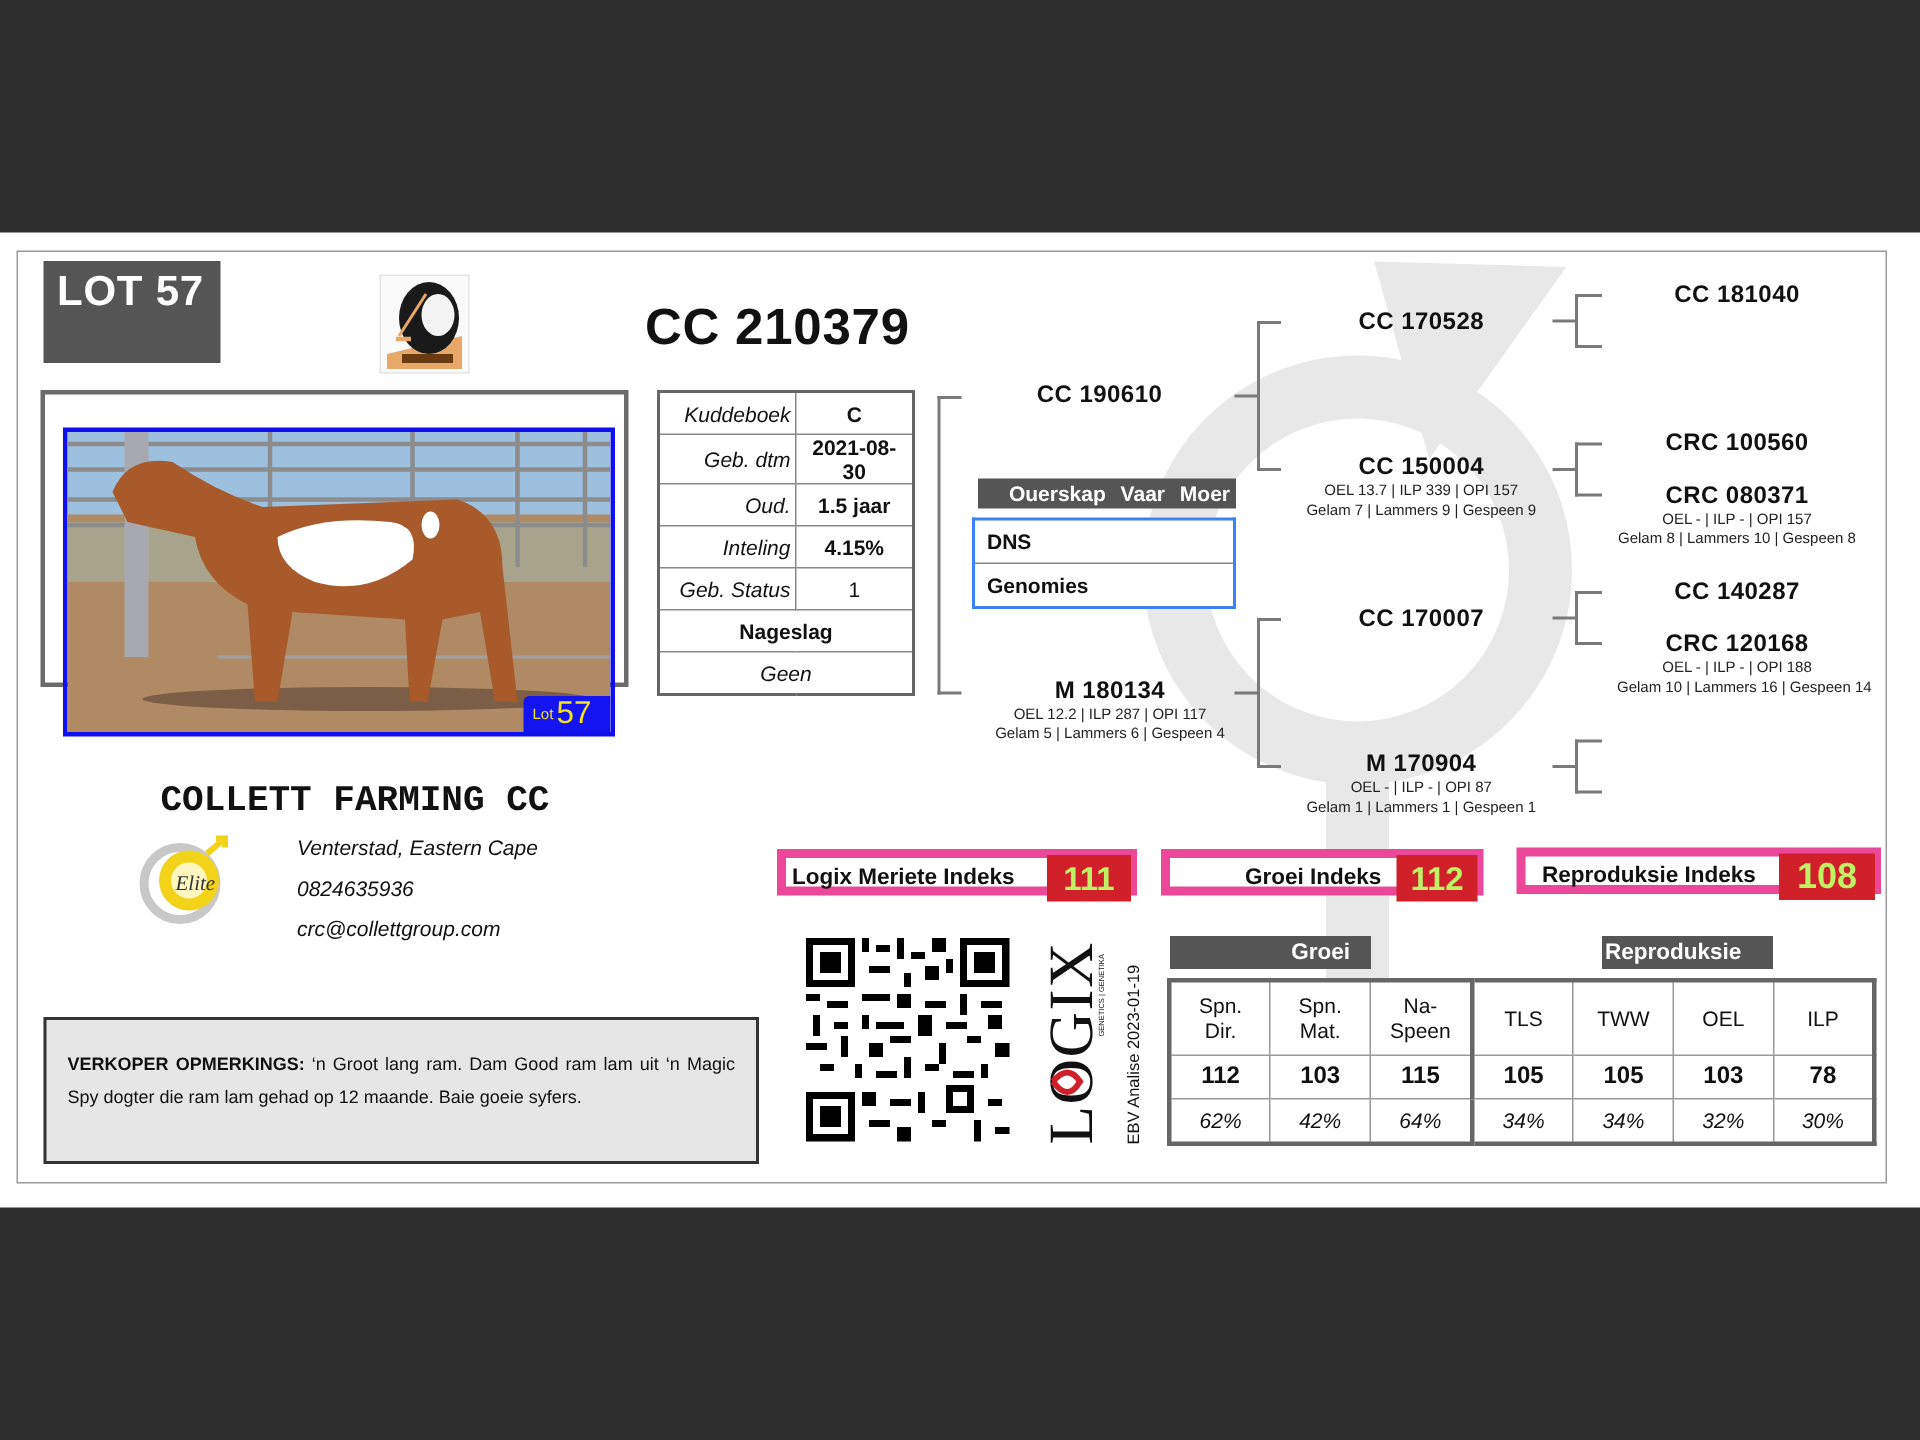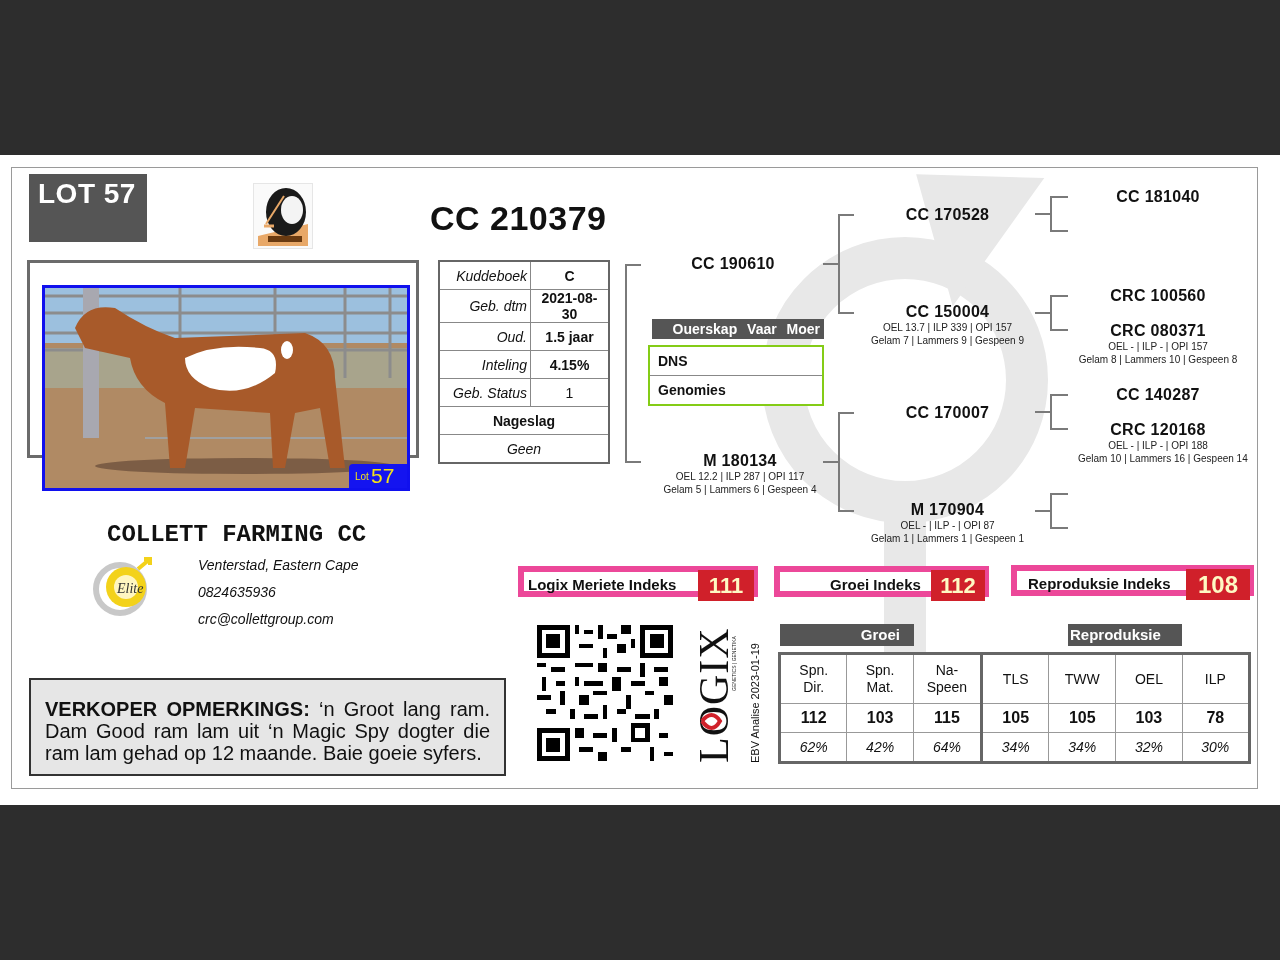--- a/index.html
+++ b/index.html
@@ -29,38 +29,38 @@
   .info-table td { border: 1px solid #888; height: 27px; font-size: 14px; padding: 0 3px; }
   .info-table .k { font-style: italic; text-align: right; width: 84px; }
   .info-table .v { font-weight: bold; text-align: center; }
   .info-table .full { text-align: center; }
 
   .owner { left: 107px; top: 366px; font-size: 24px; font-weight: bold; font-family: Liberation Mono, monospace; }
   .elite-logo { left: 90px; top: 400px; width: 72px; height: 64px; }
   .contact { left: 198px; font-size: 14px; font-style: italic; text-align: right; }
 
   .remarks { left: 29px; top: 523px; width: 477px; height: 98px; border: 2px solid #333; background: #e6e6e6;
-    box-sizing: border-box; padding: 18px 14px 0 14px; font-size: 20px; line-height: 22px; text-align: justify; }
+    box-sizing: border-box; padding: 18px 14px 0 14px; font-size: 12px; line-height: 22px; text-align: justify; }
   .remarks b { font-weight: bold; }
 
   
   .bracket { position: absolute; border: 2px solid #7a7a7a; border-right: none; box-sizing: border-box; }
   .stub { position: absolute; height: 0; border-top: 2px solid #7a7a7a; }
   .ped { position: absolute; text-align: center; }
   .ped .id { font-weight: bold; font-size: 16px; white-space: nowrap; letter-spacing: 0.3px; }
   .ped .s1, .ped .s2 { font-size: 10px; white-space: nowrap; color: #222; line-height: 13px; }
 
   .parent-hdr { left: 652px; top: 164px; width: 172px; height: 20px; background: #555; color: #fff; font-weight: bold; font-size: 14px;
      text-align: right; padding-right: 4px; box-sizing: border-box; line-height: 20px; word-spacing: 6px; }
-  .dna-table { left: 648px; top: 190px; width: 176px; border: 2px solid #84cc16; border-collapse: collapse; background:#fff; }
+  .dna-table { left: 648px; top: 190px; width: 176px; border: 2px solid #3b82f6; border-collapse: collapse; background:#fff; }
   .dna-table td { border: 1px solid #888; height: 26px; font-size: 14px; font-weight: bold; padding-left: 8px; }
 
   .index-box { position: absolute; height: 31px; border: 6px solid #ec4899; box-sizing: border-box; background: #fff; }
   .index-box .lbl { position: absolute; top: 4px; font-size: 15px; font-weight: bold; }
-  .index-box .val { position: absolute; right: -2px; top: -2px; height: 31px; background: #d0202a; color: #fef9c3; font-size: 22px; font-weight: bold; text-align: center; line-height: 31px; }
+  .index-box .val { position: absolute; right: -2px; top: -2px; height: 31px; background: #d0202a; color: #bef264; font-size: 22px; font-weight: bold; text-align: center; line-height: 31px; }
 
   .qr { left: 537px; top: 470px; width: 136px; height: 136px; }
   .logix { left: 690px; top: 470px; width: 75px; height: 140px; }
 
   .section-hdr { position: absolute; height: 22px; background: #555; color: #fff; font-weight: bold; font-size: 15px; line-height: 22px; }
   .ebv-table { left: 778px; top: 497px; width: 473px; border: 3px solid #666; border-collapse: collapse; }
   .ebv-table td { border: 1px solid #999; text-align: center; width: 66px; font-size: 14px; }
   .ebv-table .h td { height: 46px; line-height: 17px; }
   .ebv-table .v td { height: 26px; font-weight: bold; font-size: 16px; }
   .ebv-table .p td { height: 26px; font-style: italic; font-size: 14px; }

